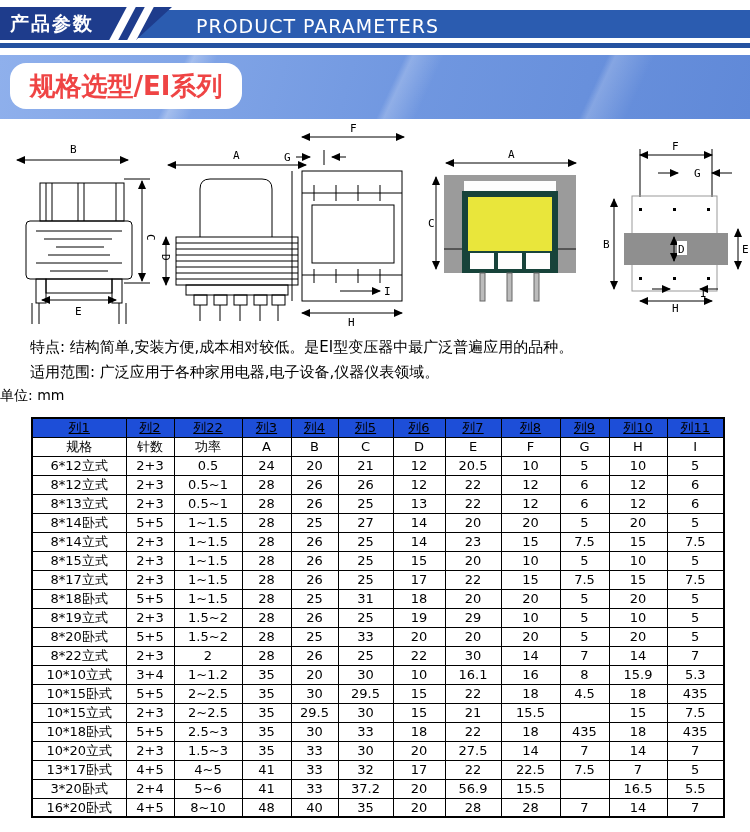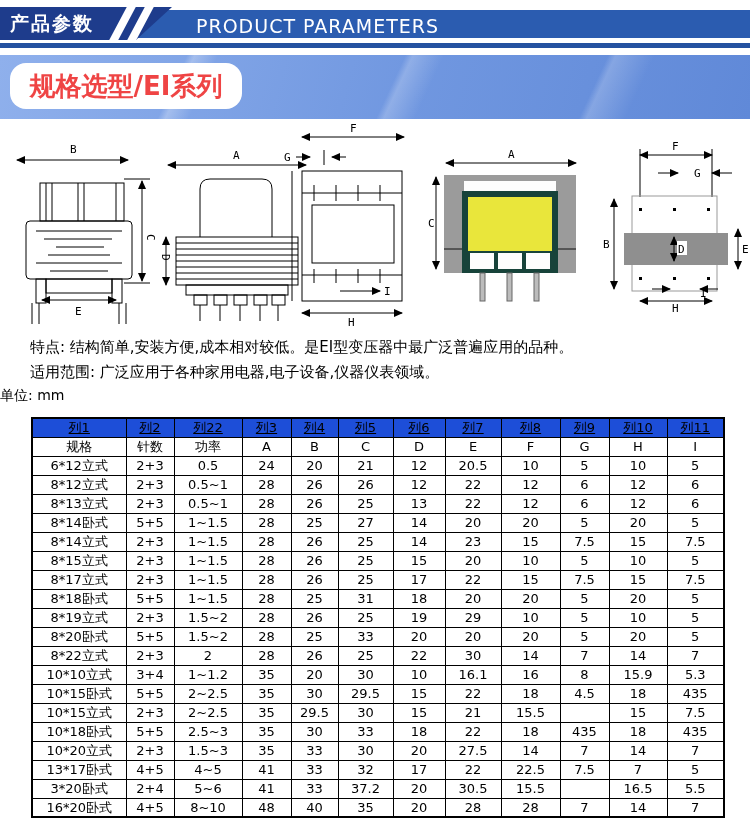--- a/index.html
+++ b/index.html
@@ -520,21 +520,21 @@
           <td>5</td>
         </tr>
         <tr class="data-row">
           <td>3*20卧式</td>
           <td>2+4</td>
           <td>5~6</td>
           <td>41</td>
           <td>33</td>
           <td>37.2</td>
           <td>20</td>
-          <td>30.5</td>
+          <td>56.9</td>
           <td>15.5</td>
           <td></td>
           <td>16.5</td>
           <td>5.5</td>
         </tr>
         <tr class="data-row">
           <td>16*20卧式</td>
           <td>4+5</td>
           <td>8~10</td>
           <td>48</td>

